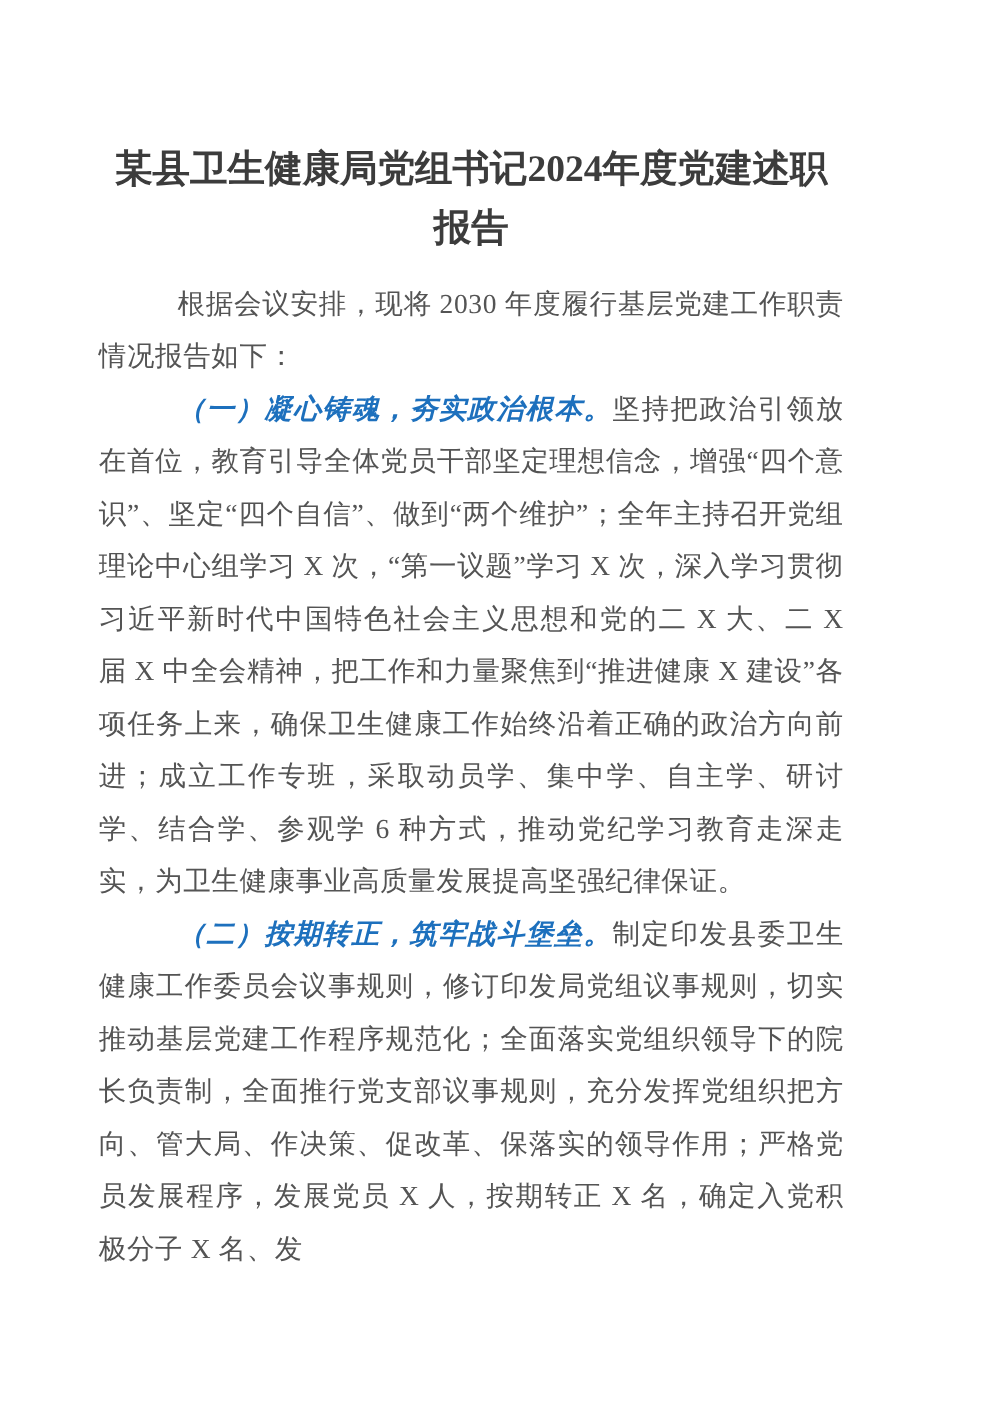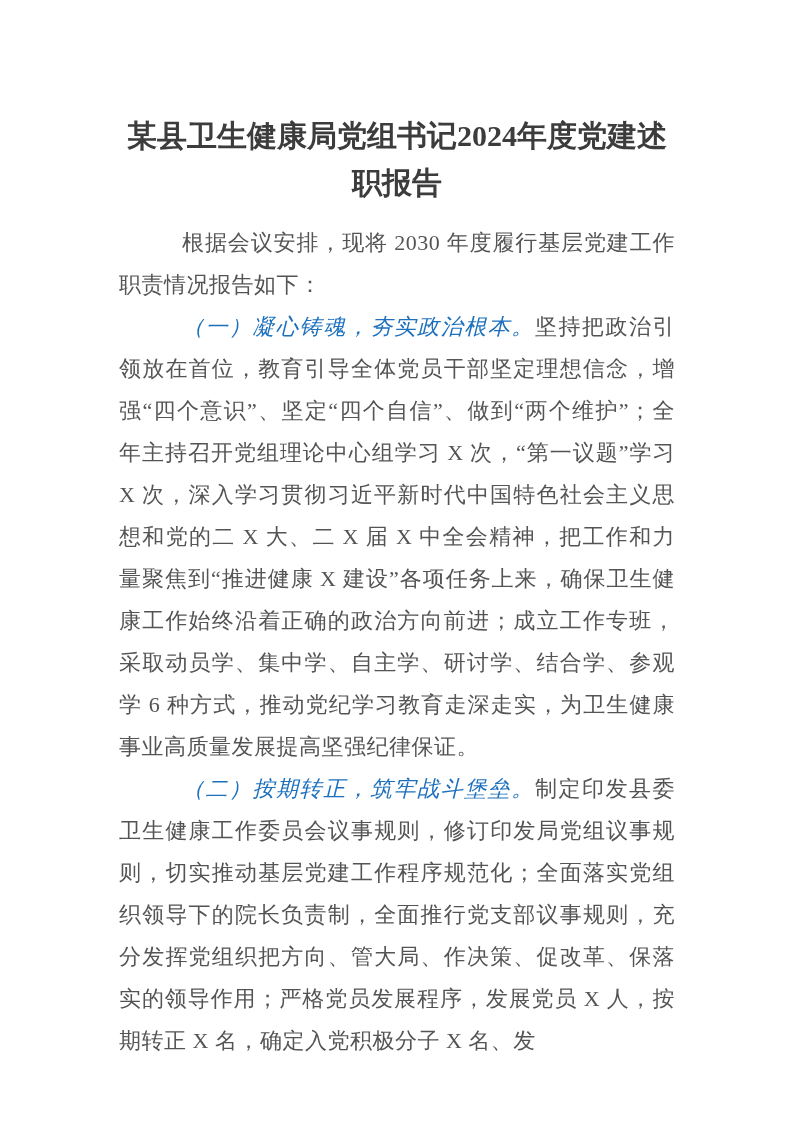--- a/index.html
+++ b/index.html
@@ -8,21 +8,21 @@
     background: #ffffff;
   }
   .page {
     position: relative;
     width: 793px;
     height: 1122px;
     background: #ffffff;
     overflow: hidden;
   }
   .content {
-    padding: 112px 118px 0 119px;
+    padding: 112px 118px 0 79px;
   }
   .doc-title {
     margin: 0 0 16px 0;
     font-family: "Liberation Serif", "DejaVu Serif", serif;
     font-weight: bold;
     font-size: 30px;
     line-height: 47px;
     color: #3c3c3c;
     text-align: center;
   }
@@ -40,21 +40,21 @@
     margin: 6px 0 6px 0;
     font-family: "Liberation Sans", "DejaVu Sans", sans-serif;
     font-weight: bold;
     font-size: 23px;
     line-height: 42px;
     color: #e8362a;
     text-indent: 63px;
   }
   .lead {
     color: #1d70bd;
-    font-weight: normal;
+    font-weight: bold;
     font-style: italic;
   }
 </style>
 </head>
 <body>
 
 <div class="page">
   <div class="content">
 
     <h1 class="doc-title">某县卫生健康局党组书记2024年度党建述职报告</h1>

